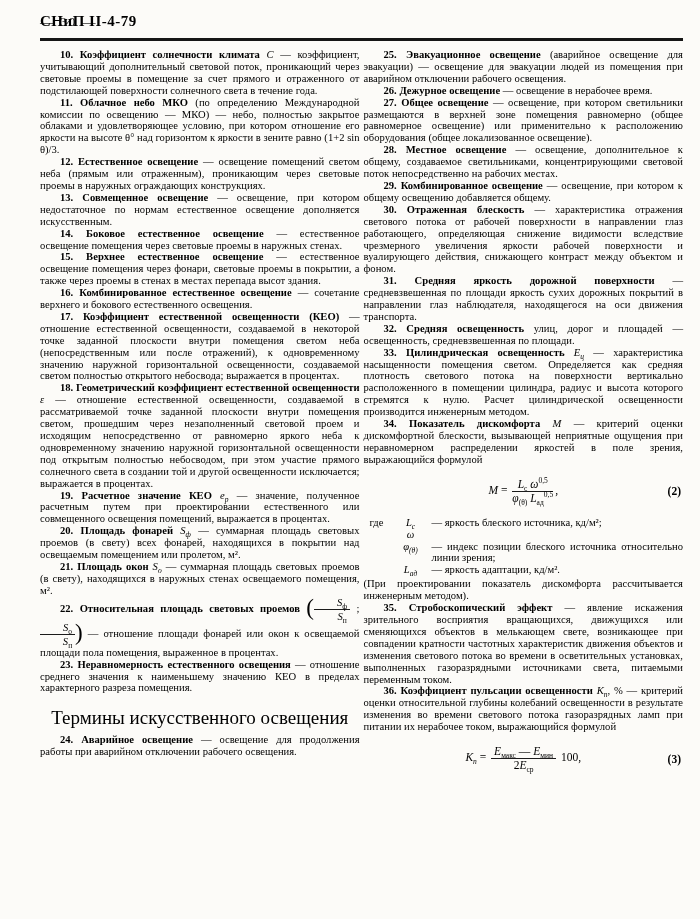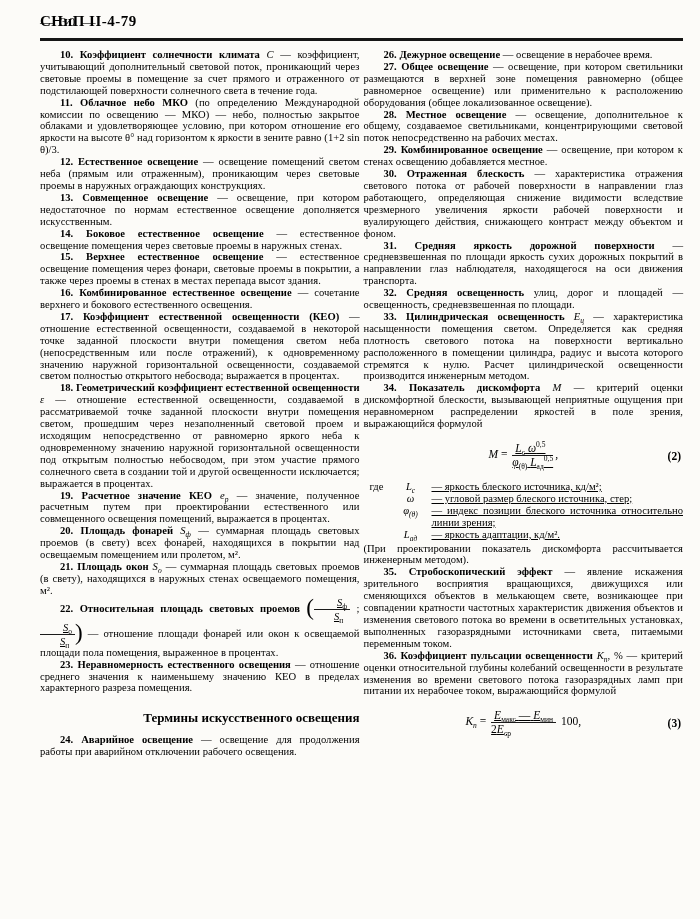--- a/index.html
+++ b/index.html
@@ -19,38 +19,38 @@
   .doc-code{font-weight:bold;font-size:15px;letter-spacing:.5px;}
   .page-num{position:absolute;left:0;right:55px;top:2px;text-align:left;font-size:13px;letter-spacing:2px;}
   .hdr-rule{border:0;border-top:3px solid #161616;margin:0 0 8px 0;}
   
   .cols{display:flex;gap:4px;}
   .col{flex:1 1 0;font-size:10.6px;line-height:11.9px;text-align:justify;}
   p.para{margin:0;text-indent:20px;}
   .lead{font-weight:bold;}
   .sym{font-style:italic;}
   sub,sup{font-size:7.5px;line-height:0;}
-  .sec-head{font-weight:bold;font-size:13px;line-height:15px;margin:16px 0 9px 0;text-indent:0;text-align:right;}
+  .sec-head{font-weight:normal;font-size:19px;line-height:15px;margin:16px 0 9px 0;text-indent:0;text-align:center;}
   
-  .frac{display:inline-block;text-align:left;vertical-align:middle;line-height:11px;text-decoration:underline;}
+  .frac{display:inline-block;text-align:center;vertical-align:middle;line-height:11px;}
   .frac .fn{display:block;border-bottom:1px solid #1b1b1b;padding:0 3px 1px;}
   .frac .fd{display:block;padding-top:1px;}
   .bigp{font-size:23px;font-weight:400;vertical-align:middle;line-height:0;position:relative;top:-1px;}
   .fgroup{font-style:normal;}
   .fgroup i, .formula i{font-style:italic;}
   
   .formula{position:relative;margin:13px 0;text-align:center;font-size:11.5px;line-height:12px;text-indent:0;}
   .f-tag{position:absolute;right:2px;top:50%;transform:translateY(-50%);font-weight:bold;font-style:normal;}
   .formula .frac{margin:0 2px;}
   
   .where{margin:4px 0 2px 0;}
   .where-row{display:grid;grid-template-columns:26px 34px 1fr;column-gap:4px;text-align:left;}
   .where-lead{text-align:center;}
   .where-sym{text-align:center;font-style:italic;}
-  .where-desc{text-align:justify;text-decoration:underline;}
+  .where-desc{text-align:justify;}
 </style>
 </head>
 <body>
 
 <div class="page">
 
   <div class="hdr">
     <span class="doc-code">СНиП II-4-79</span>
     <span class="page-num">— 30 —</span>
   </div>
@@ -91,28 +91,29 @@
       <p class="para"><b class="lead">23. Неравномерность естественного освещения</b> <span>— отношение среднего значения к наименьшему значению КЕО в пределах характерного разреза помещения.</span></p>
 
       <h3 class="sec-head">Термины искусственного освещения</h3>
 
       <p class="para"><b class="lead">24. Аварийное освещение</b> <span>— освещение для продолжения работы при аварийном отключении рабочего освещения.</span></p>
 
     </div>
 
     <div class="col">
 
+      <p class="para"><b class="lead">25. Эвакуационное освещение</b> <span>(аварийное освещение для эвакуации) — освещение для эвакуации людей из помещения при аварийном отключении рабочего освещения.</span></p>
 
       <p class="para"><b class="lead">26. Дежурное освещение</b> <span>— освещение в нерабочее время.</span></p>
 
       <p class="para"><b class="lead">27. Общее освещение</b> <span>— освещение, при котором светильники размещаются в верхней зоне помещения равномерно (общее равномерное освещение) или применительно к расположению оборудования (общее локализованное освещение).</span></p>
 
       <p class="para"><b class="lead">28. Местное освещение</b> <span>— освещение, дополнительное к общему, создаваемое светильниками, концентрирующими световой поток непосредственно на рабочих местах.</span></p>
 
-      <p class="para"><b class="lead">29. Комбинированное освещение</b> <span>— освещение, при котором к стенах освещению добавляется местное.</span></p>
+      <p class="para"><b class="lead">29. Комбинированное освещение</b> <span>— освещение, при котором к общему освещению добавляется общему.</span></p>
 
       <p class="para"><b class="lead">30. Отраженная блескость</b> <span>— характеристика отражения светового потока от рабочей поверхности в направлении глаз работающего, определяющая снижение видимости вследствие чрезмерного увеличения яркости рабочей поверхности и вуалирующего действия, снижающего контраст между объектом и фоном.</span></p>
 
       <p class="para"><b class="lead">31. Средняя яркость дорожной поверхности</b> <span>— средневзвешенная по площади яркость сухих дорожных покрытий в направлении глаз наблюдателя, находящегося на оси движения транспорта.</span></p>
 
       <p class="para"><b class="lead">32. Средняя освещенность</b> <span>улиц, дорог и площадей — освещенность, средневзвешенная по площади.</span></p>
 
       <p class="para"><b class="lead">33. Цилиндрическая освещенность</b> <i class="sym"><span>Е</span><sub>ц</sub></i> <span>— характеристика насыщенности помещения светом. Определяется как средняя плотность светового потока на поверхности вертикально расположенного в помещении цилиндра, радиус и высота которого стремятся к нулю. Расчет цилиндрической освещенности производится инженерным методом.</span></p>
 
       <p class="para"><b class="lead">34. Показатель дискомфорта</b> <i class="sym"><span>М</span></i> <span>— критерий оценки дискомфортной блескости, вызывающей неприятные ощущения при неравномерном распределении яркостей в поле зрения, выражающийся формулой</span></p>
@@ -126,21 +127,20 @@
 
       <div class="where">
         <div class="where-row">
           <span class="where-lead">где</span>
           <span class="where-sym"><span>L</span><sub>с</sub></span>
           <span class="where-desc">— яркость блеского источника, кд/м²;</span>
         </div>
         <div class="where-row">
           <span class="where-lead"></span>
           <span class="where-sym"><span>ω</span><sub></sub></span>
-          <span class="where-desc">— угловой размер блеского источника, стер;</span>
         </div>
         <div class="where-row">
           <span class="where-lead"></span>
           <span class="where-sym"><span>φ</span><sub>(θ)</sub></span>
           <span class="where-desc">— индекс позиции блеского источника относительно линии зрения;</span>
         </div>
         <div class="where-row">
           <span class="where-lead"></span>
           <span class="where-sym"><span>L</span><sub>ад</sub></span>
           <span class="where-desc">— яркость адаптации, кд/м².</span>

